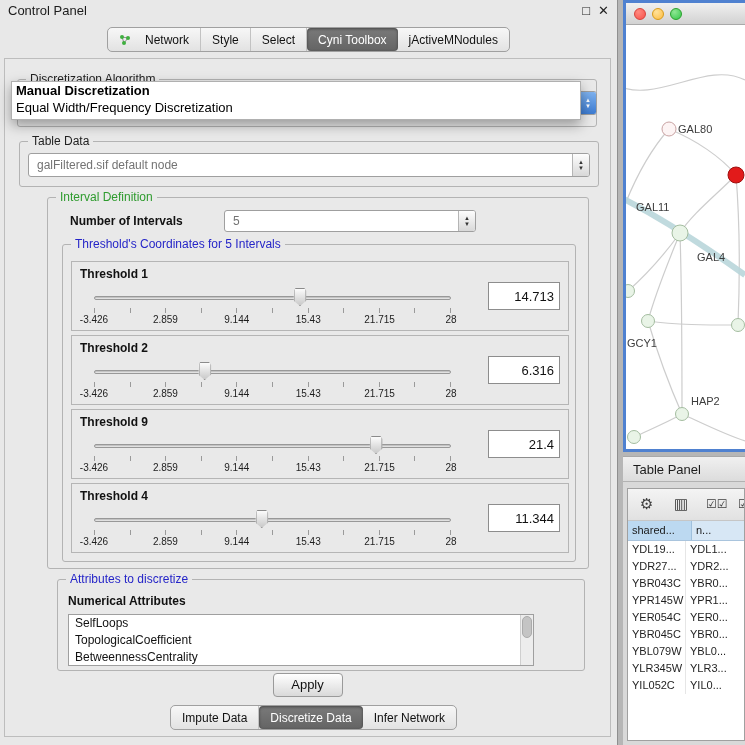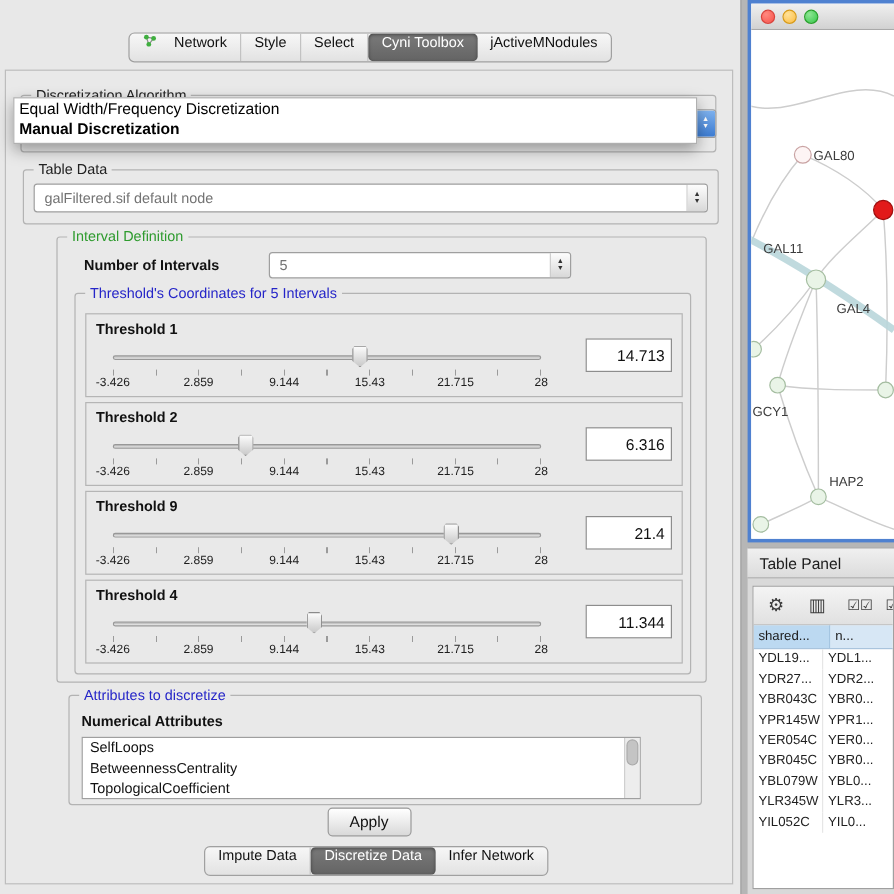--- a/index.html
+++ b/index.html
@@ -8,21 +8,21 @@
   #root { position:absolute; inset:0; }
 
   
   .control-panel { position:absolute; left:0; top:0; width:618px; height:745px; background:#e8e8e8; border-right:1px solid #8f8f8f; }
   .titlebar { position:absolute; left:0; top:0; right:0; height:22px; font-size:13px; color:#1c1c1c; line-height:22px; padding-left:8px; }
   .titlebar .win-icons { position:absolute; right:8px; top:0; height:22px; display:flex; gap:8px; align-items:center; }
   .win-ic { font-size:13px; color:#222; cursor:default; font-weight:bold; }
 
   .tabbar-wrap { position:absolute; top:27px; left:0; right:0; display:flex; justify-content:center; z-index:5; }
   .segbar { display:inline-flex; align-items:stretch; background:linear-gradient(#f7f7f7,#e2e2e2); border:1px solid #a0a0a0; border-radius:5px; height:25px; overflow:hidden; }
-  .seg { padding:0 11px; font-size:12px; color:#111; display:flex; gap:14px; border-right:1px solid #c2c2c2; cursor:default; white-space:nowrap; }
+  .seg { padding:0 11px; font-size:12px; color:#111; display:flex; align-items:center; gap:14px; border-right:1px solid #c2c2c2; cursor:default; white-space:nowrap; }
   .seg:last-child { border-right:none; }
   .seg.selected { background:linear-gradient(#7a7a7a,#646464); color:#fff; border-radius:4px; border-right:none; box-shadow:inset 0 1px 3px rgba(0,0,0,.45); }
 
   .panel-body { position:absolute; left:4px; right:6px; top:58px; bottom:8px; border:1px solid #bdbdbd; background:#e9e9e9; }
 
   .group { position:absolute; border:1px solid #b3b3b3; border-radius:3px; }
   .group-title { position:absolute; top:-8px; left:8px; background:#e9e9e9; padding:0 4px; font-size:12px; color:#222; white-space:nowrap; }
   .green { color:#2e9b2e; }
   .blue { color:#2525c8; }
 
@@ -84,20 +84,27 @@
   .td1 { width:58px; padding-left:4px; border-right:1px solid #e6e6e6; white-space:nowrap; overflow:hidden; }
   .td2 { flex:1; padding-left:4px; white-space:nowrap; overflow:hidden; }
 </style>
 </head>
 <body>
 
 <div id="root">
 
   <div class="control-panel">
 
+    <div class="titlebar">
+      <span>Control Panel</span>
+      <span class="win-icons">
+        <span class="win-ic">□</span>
+        <span class="win-ic">✕</span>
+      </span>
+    </div>
 
     <div class="tabbar-wrap">
       <div class="segbar">
         <div class="seg">
           <svg width="12" height="11" viewBox="0 0 12 11">
             <line x1="3" y1="3" x2="9" y2="4" stroke="#8a8a8a" stroke-width="1"></line>
             <line x1="3" y1="3" x2="5" y2="9" stroke="#8a8a8a" stroke-width="1"></line>
             <line x1="9" y1="4" x2="5" y2="9" stroke="#8a8a8a" stroke-width="1"></line>
             <circle cx="3" cy="3" r="2" fill="#3faf3f"></circle>
             <circle cx="9" cy="4" r="2" fill="#3faf3f"></circle>
@@ -127,22 +134,22 @@
       </div>
 
       <div class="combo" style="left:556px; top:32px; width:36px; height:24px;">
         <div class="stepper blue-cap">
           <span>▲</span>
           <span>▼</span>
         </div>
       </div>
 
       <div class="overlay">
+        <div class="ov-item bold">Manual Discretization</div>
         <div class="ov-item">Equal Width/Frequency Discretization</div>
-        <div class="ov-item bold">Manual Discretization</div>
       </div>
 
       <div class="group" style="left:14px; top:82px; width:580px; height:46px;">
         <span class="group-title">Table Data</span>
         <div class="combo" style="left:8px; right:8px; top:11px; height:24px;">
           <span class="txt">galFiltered.sif default node</span>
           <div class="stepper">
             <span>▲</span>
             <span>▼</span>
           </div>
@@ -236,22 +243,22 @@
             <input class="valuebox" readonly="" value="11.344" style="">
           </div>
         </div>
       </div>
 
       <div class="group" style="left:52px; top:520px; width:528px; height:92px;">
         <span class="group-title blue">Attributes to discretize</span>
         <span class="bold-label" style="left:10px; top:14px;">Numerical Attributes</span>
         <div class="listbox" style="left:10px; top:34px; width:466px; height:52px;">
           <div class="listitem">SelfLoops</div>
+          <div class="listitem">TopologicalCoefficient</div>
           <div class="listitem">BetweennessCentrality</div>
-          <div class="listitem">TopologicalCoefficient</div>
           <div class="lb-scroll">
             <div class="lb-thumb"></div>
           </div>
         </div>
       </div>
 
       <div class="apply-btn">Apply</div>
 
       <div class="bottom-tabs-wrap">
         <div class="segbar">

